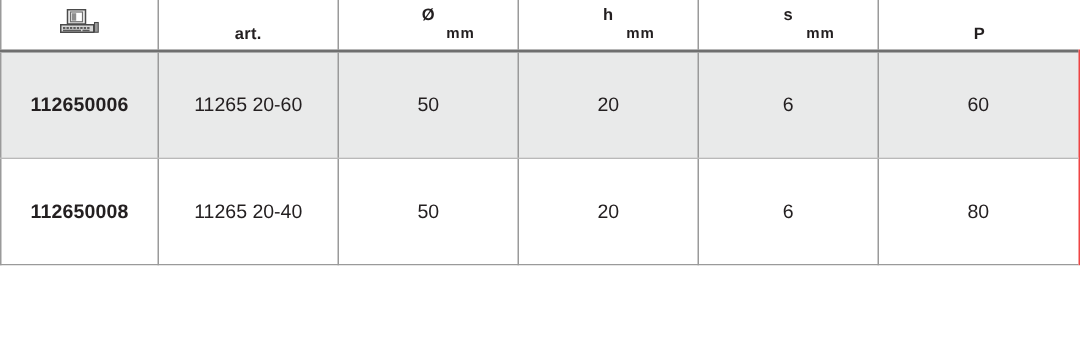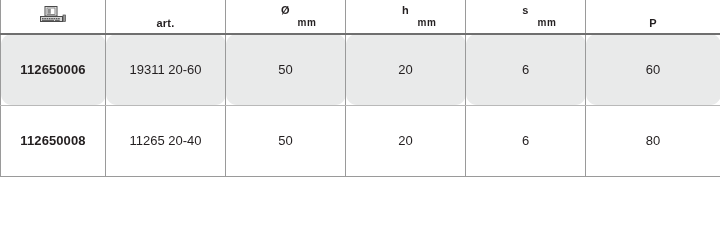--- a/index.html
+++ b/index.html
@@ -86,29 +86,28 @@
 
   tbody td {
     border-right: 1px solid #9a9a9a;
     border-bottom: 1px solid #b9b9b9;
     text-align: center;
     vertical-align: middle;
     font-size: 13px;
     line-height: 14px;
     color: #231f20;
     padding: 0 2px;
-    border-radius: 11px;
   }
   tbody td:first-child {
     border-left: 1px solid #9a9a9a;
     font-weight: bold;
     letter-spacing: 0.1px;
   }
   tbody td:last-child {
-    border-right: 1px solid #ef4444;
+    border-right: 4px solid #ef4444;
   }
   tbody tr:last-child td {
     border-bottom: 1px solid #9a9a9a;
   }
   td.code { font-weight: bold; }
 </style>
 </head>
 <body>
 
 <table id="spec-table">
@@ -181,21 +180,21 @@
         </span>
       </th>
 
     </tr>
   </thead>
 
   <tbody>
 
     <tr class="shaded">
       <td class="code">112650006</td>
-      <td>19311 20-60</td>
+      <td>11265 20-60</td>
       <td>50</td>
       <td>20</td>
       <td>6</td>
       <td>60</td>
     </tr>
 
     <tr class="plain">
       <td class="code">112650008</td>
       <td>11265 20-40</td>
       <td>50</td>

